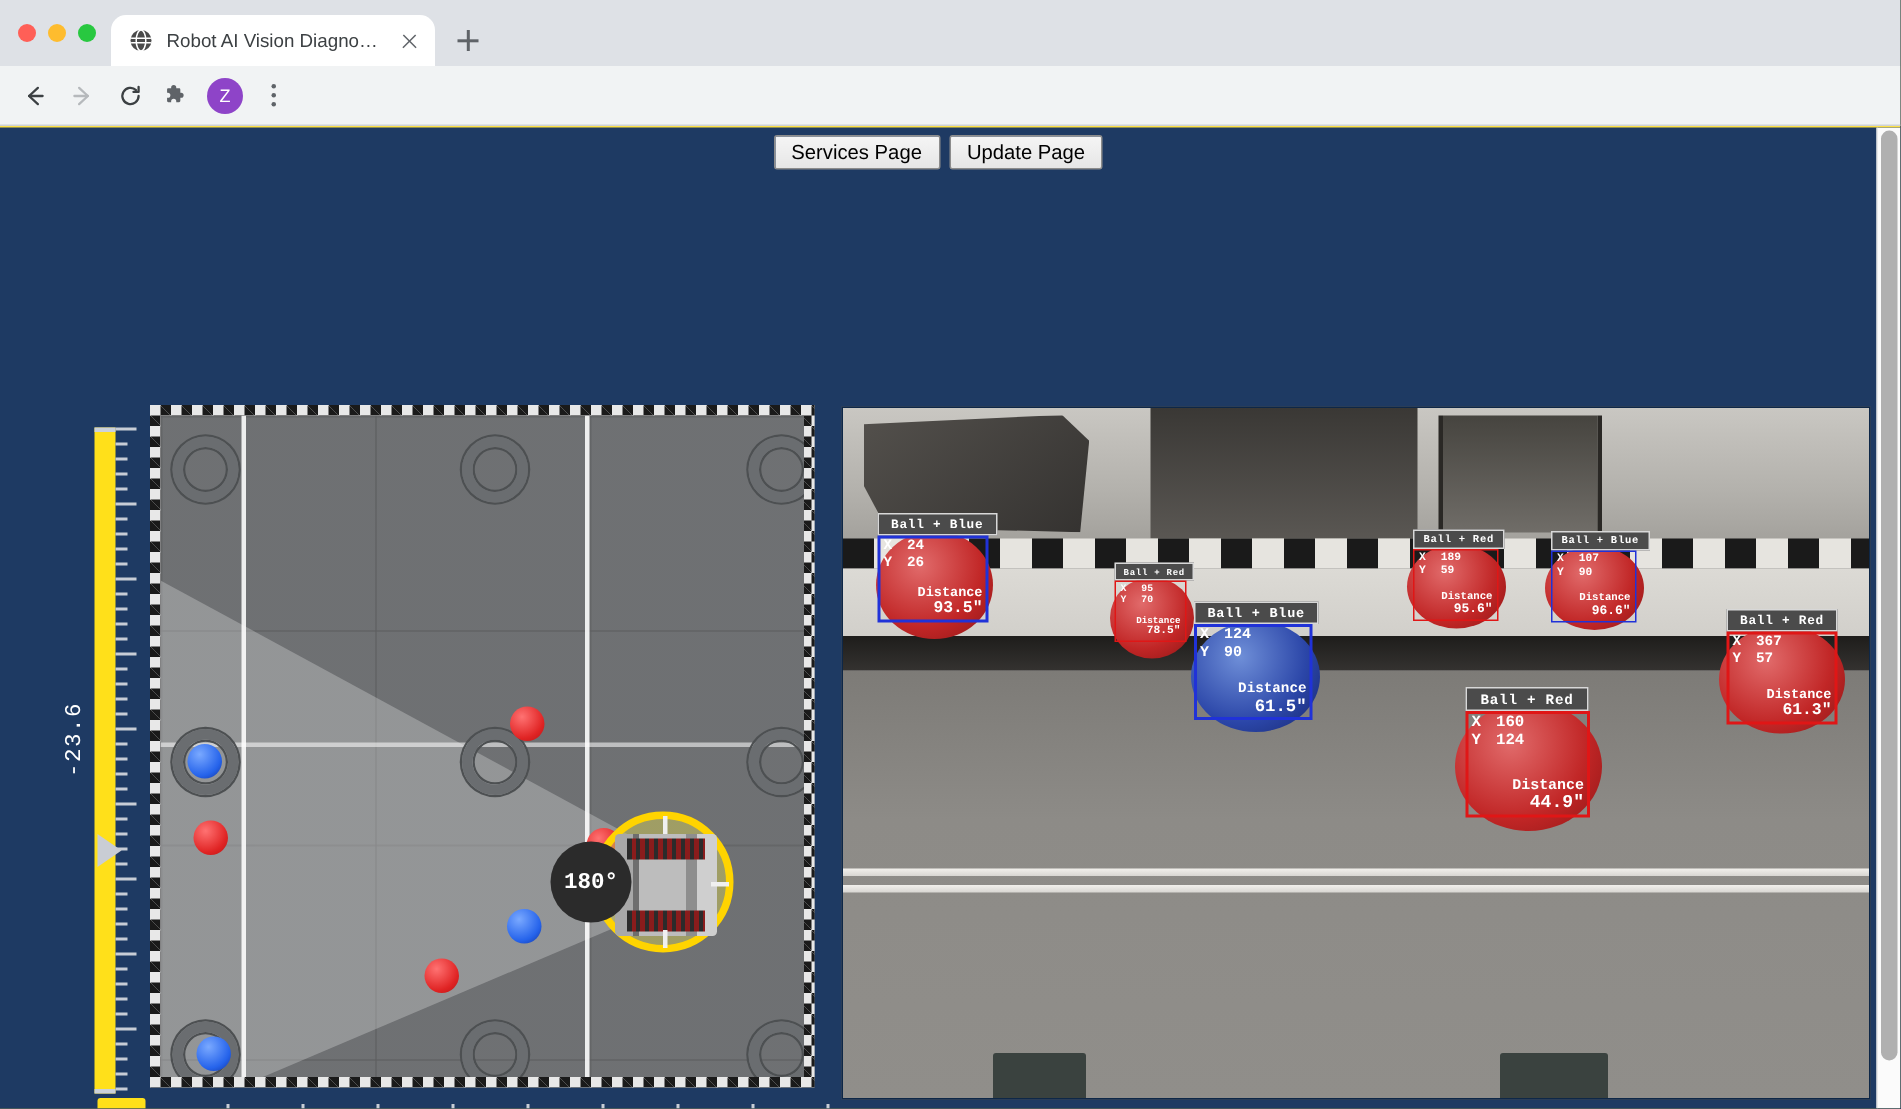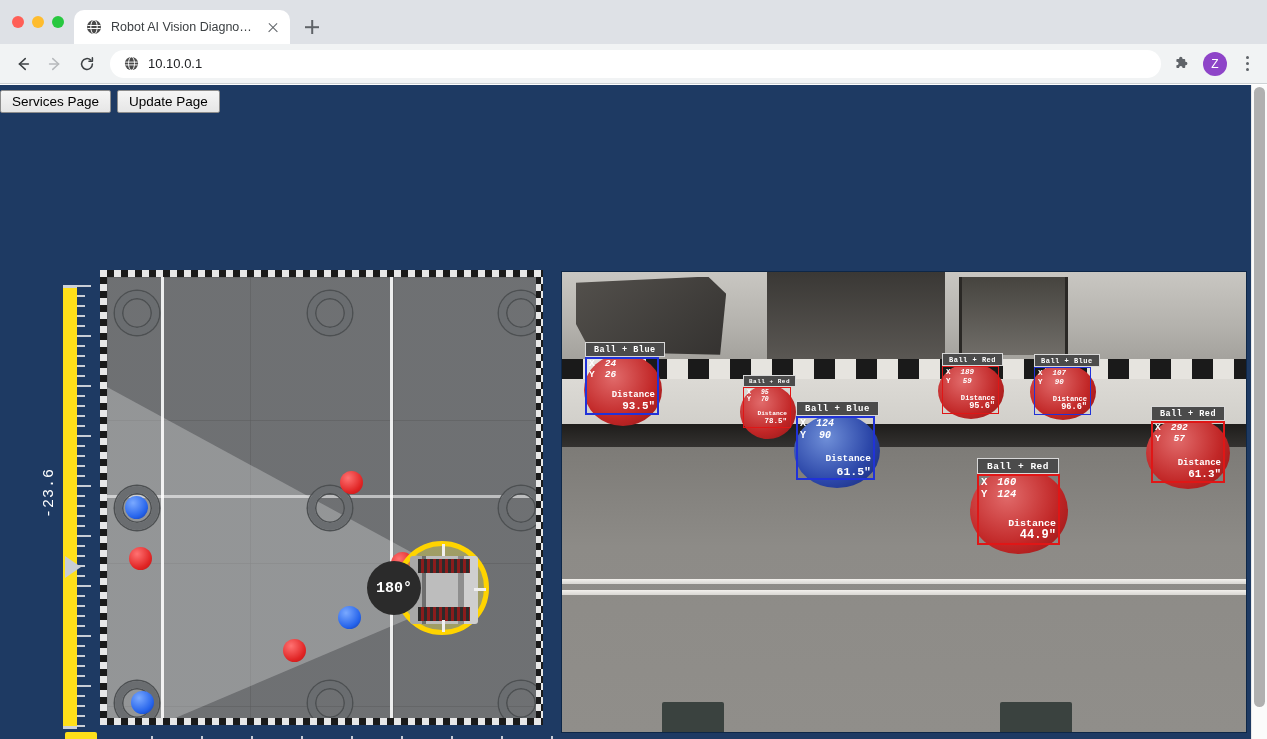--- a/index.html
+++ b/index.html
@@ -3,21 +3,21 @@
 <meta charset="utf-8">
 <style>
   * { box-sizing: border-box; margin: 0; padding: 0; }
   html, body { width: 1267px; height: 739px; overflow: hidden; }
   body {
     font-family: "Liberation Sans", sans-serif;
     background: #1e3a63;
   }
 
   
-  .browser { width: 1267px; height: 739px; position: relative; background: #ffffff; }
+  .browser { width: 1267px; height: 739px; position: relative; background: #fde047; }
   .tabstrip {
     height: 44px; background: #dee1e6; display: flex; align-items: flex-end;
     padding-left: 10px; position: relative;
   }
   .traffic { display: flex; align-items: center; gap: 8px; height: 44px; padding: 0 10px 0 2px; }
   .dot { width: 12px; height: 12px; border-radius: 50%; }
   .dot.red { background: #ff5f57; }
   .dot.yellow { background: #febc2e; }
   .dot.green { background: #28c840; }
 
@@ -81,21 +81,21 @@
   
   .scrollbar {
     position: absolute; right: 0; top: 0; width: 16px; height: 654px;
     background: #fbfbfb; border-left: 1px solid #e8e8e8;
   }
   .scrollthumb {
     position: absolute; left: 2px; top: 2px; width: 11px; height: 620px;
     background: #b0b0b0; border-radius: 6px;
   }
 
-  .topbar { display: flex; gap: 6px; padding-top: 5px; }
+  .topbar { display: flex; justify-content: center; gap: 6px; padding-top: 5px; }
   .btn {
     font-family: "Liberation Sans", sans-serif; font-size: 13.5px; color: #000;
     background: linear-gradient(#f5f5f5, #e6e6e6); border: 1px solid #8c8c8c;
     border-radius: 2px; padding: 3px 11px; cursor: pointer;
   }
 
   
   .stage { position: absolute; left: 0; top: 0; width: 1251px; height: 654px; }
 
   .field-wrap { position: absolute; left: 63px; top: 103px; }
@@ -260,21 +260,21 @@
   }
   .det-box {
     position: absolute; inset: 0; border-style: solid;
   }
   .det-xy {
     position: absolute; left: 4px; top: 2px; color: #fff;
     font-family: "Liberation Mono", monospace; font-weight: bold; line-height: 1.15;
   }
   .det-xy table { border-collapse: collapse; }
   .det-xy td.k { padding-right: 10px; }
-  .det-xy td.v { text-align: center; padding-right: 6px; font-style: italic; }
+  .det-xy td.v { text-align: left; padding-right: 6px; }
   .det-dist {
     position: absolute; right: 4px; bottom: 2px; color: #fff; text-align: right;
     font-family: "Liberation Mono", monospace; font-weight: bold; line-height: 1.15;
   }
 </style>
 </head>
 <body>
 
 <div class="browser">
 
@@ -309,30 +309,20 @@
       <svg width="18" height="18" viewBox="0 0 20 20">
           <path d="M7.5 4L14 10l-6.5 6" fill="none" stroke="#b6b9bc" stroke-width="1.7" stroke-linecap="round" stroke-linejoin="round"></path>
           <path d="M14 10H4" stroke="#b6b9bc" stroke-width="1.7" stroke-linecap="round"></path>
         </svg>
     </div>
     <div class="navbtn">
       <svg width="18" height="18" viewBox="0 0 20 20">
           <path d="M16 10a6 6 0 1 1-1.9-4.4" fill="none" stroke="#3c4043" stroke-width="1.7" stroke-linecap="round"></path>
           <path d="M16 3.2V7h-3.8" fill="none" stroke="#3c4043" stroke-width="1.7" stroke-linecap="round" stroke-linejoin="round"></path>
         </svg>
-    </div>
-    <div class="omnibox">
-      <span class="omni-favicon">
-        <svg width="15" height="15" viewBox="0 0 16 16">
-            <circle cx="8" cy="8" r="7" fill="#4a4a4a"></circle>
-            <path d="M1.4 6.5h13.2M1.4 9.5h13.2" stroke="#fff" stroke-width="1"></path>
-            <ellipse cx="8" cy="8" rx="3.2" ry="7" fill="none" stroke="#fff" stroke-width="1"></ellipse>
-          </svg>
-      </span>
-      <span class="omni-url">10.10.0.1</span>
     </div>
     <div class="ext-icon">
       <svg width="17" height="17" viewBox="0 0 20 20">
           <path d="M8 2a2 2 0 0 1 2 2v.6h2.2c.6 0 1 .4 1 1V8h.6a2 2 0 1 1 0 4h-.6v2.4c0 .6-.4 1-1 1H10v-.6a2 2 0 1 0-4 0v.6H3.8c-.6 0-1-.4-1-1V12h.6a2 2 0 1 0 0-4h-.6V5.6c0-.6.4-1 1-1H6V4a2 2 0 0 1 2-2z" fill="#5f6368"></path>
         </svg>
     </div>
     <div class="avatar">Z</div>
     <div class="kebab">
         <i></i>
         <i></i>
@@ -619,21 +609,21 @@
                 </div>
               </div>
               <div class="det" style="left: 589px; top: 149px; width: 74px; height: 62px;">
                 <div class="det-label" style="font-size: 8.5px; padding: 1.5px 8px; letter-spacing: 0.5px;">Ball + Red</div>
                 <div class="det-box" style="border-color: rgb(224, 22, 22); border-width: 2px;"></div>
                 <div class="det-xy" style="font-size: 9.5px;">
                   <table>
                     <tbody>
                       <tr>
                         <td class="k">X</td>
-                        <td class="v">292</td>
+                        <td class="v">367</td>
                       </tr>
                       <tr>
                         <td class="k">Y</td>
                         <td class="v">57</td>
                       </tr>
                     </tbody>
                   </table>
                 </div>
                 <div class="det-dist">
                   <div style="font-size:9.025px">Distance</div>

